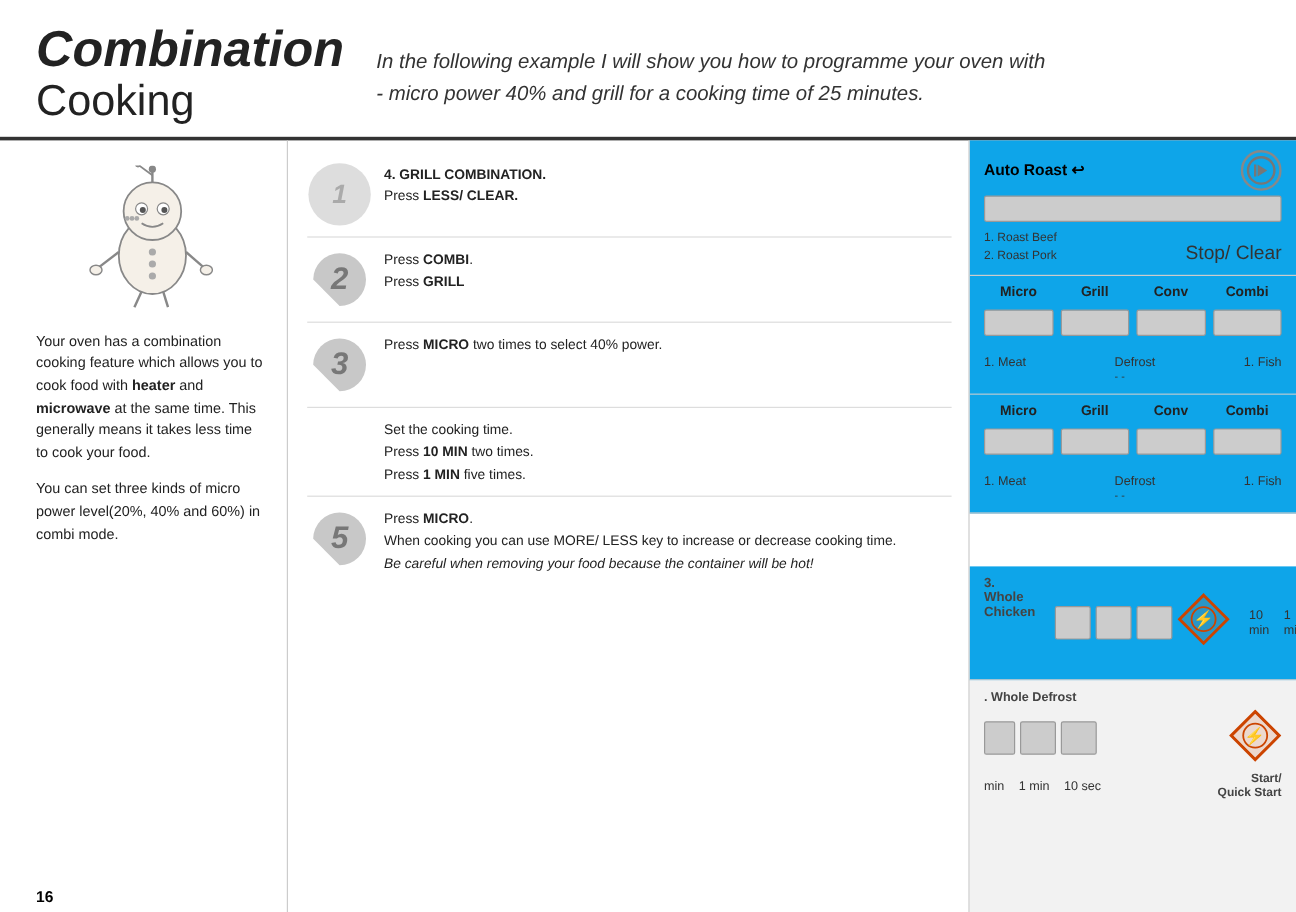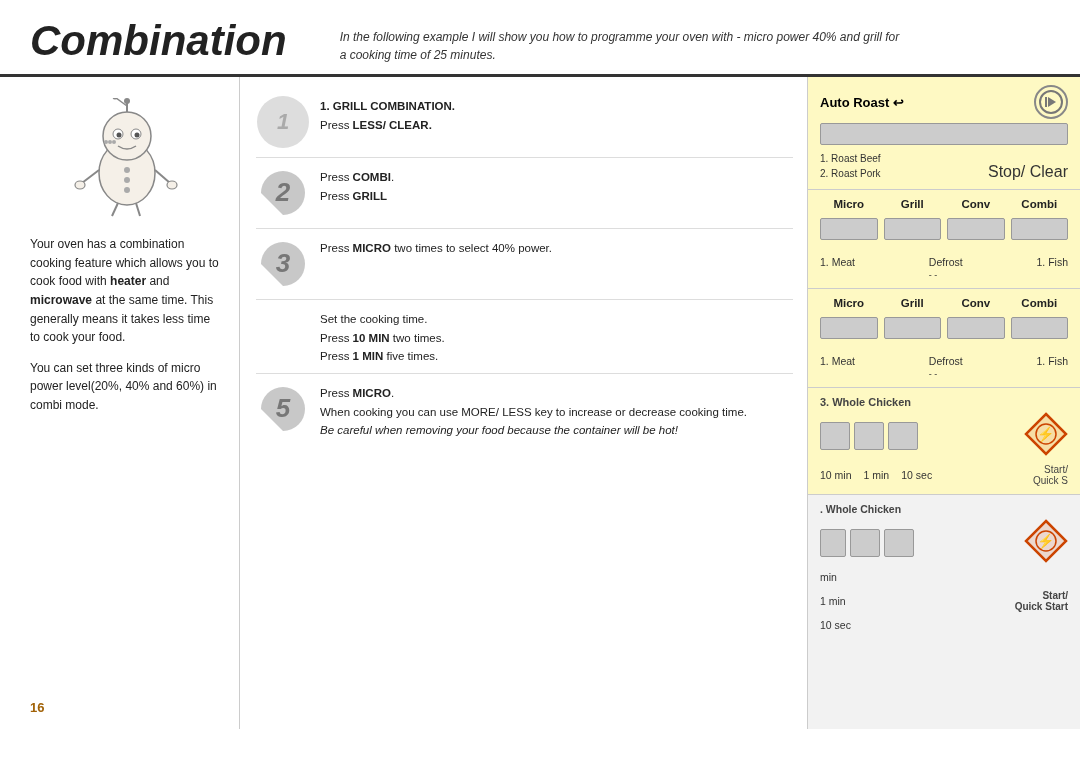--- a/index.html
+++ b/index.html
@@ -9,42 +9,42 @@
       font-family: Arial, sans-serif;
       background: #fff;
       overflow: hidden;
       position: relative;
     }
 
     
     .header {
       padding: 18px 30px 10px 30px;
       display: flex;
-      align-items: flex-end;
-      gap: 53px;
+      align-items: center;
+      gap: 27px;
       border-bottom: 3px solid #333;
     }
     .header-title {
       min-width: 220px;
     }
     .title-italic {
       font-size: 42px;
       font-style: italic;
       font-weight: bold;
       color: #222;
       line-height: 1.1;
     }
     .title-normal {
       font-size: 36px;
       font-weight: normal;
       color: #222;
       line-height: 1.1;
     }
     .header-desc {
-      font-size: 12px;
+      font-size: 17px;
       color: #333;
       line-height: 1.5;
       font-style: italic;
       max-width: 560px;
       padding-top: 8px;
     }
 
     
     .main {
       display: flex;
@@ -73,21 +73,21 @@
     .left-text {
       font-size: 12px;
       color: #222;
       line-height: 1.55;
     }
     .left-text strong {
       font-weight: bold;
     }
     .page-number {
       font-size: 13px;
-      color: #a16207;
+      color: #000000;
       font-weight: bold;
       margin-top: auto;
       padding-bottom: 4px;
     }
 
     
     .mid-col {
       flex: 1;
       padding: 10px 14px 10px 16px;
       display: flex;
@@ -145,21 +145,21 @@
     .right-col {
       width: 272px;
       display: flex;
       flex-direction: column;
       padding: 0;
     }
 
     .right-panel {
       border-bottom: 1px solid #ccc;
       padding: 8px 12px 8px 12px;
-      background: #fef9c3;
+      background: #0ea5e9;
     }
     .right-panel:last-child {
       border-bottom: none;
     }
 
     
     .panel-auto-roast {
       display: flex;
       flex-direction: column;
       gap: 4px;
@@ -241,22 +241,23 @@
       color: #333;
     }
     .defrost-area {
       font-size: 10.5px;
       color: #333;
     }
 
     
     .panel-timer {
       display: flex;
-      flex-direction: column;
-      gap: 4px;
+      flex-direction: row;
+      gap: 16px;
+      margin-top: 44px;
     }
     .timer-label {
       font-size: 11px;
       color: #444;
       font-weight: bold;
     }
     .timer-row {
       display: flex;
       align-items: center;
       gap: 4px;
@@ -295,20 +296,21 @@
       font-size: 11.5px;
       color: #222;
     }
   </style>
 </head>
 <body>
 
 <div class="header">
   <div class="header-title">
     <div class="title-italic">Combination</div>
+    <div class="title-normal">Cooking</div>
   </div>
   <div class="header-desc">In the following example I will show you how to programme your oven with - micro power 40% and grill for a cooking time of 25 minutes.</div>
 </div>
 
 <div class="main">
 
   <div class="left-col">
     <div class="mascot-area">
 
       <svg class="mascot-svg" viewBox="0 0 110 120" xmlns="http://www.w3.org/2000/svg">
@@ -355,21 +357,21 @@
     <div class="page-number">16</div>
   </div>
 
   <div class="mid-col">
 
     <div class="step-row">
       <div class="step-number-circle">
         <div class="circle-bg" style="font-size:22px; color:#aaa; background:#ddd;">1</div>
       </div>
       <div class="step-text">
-        <strong>1. GRILL COMBINATION.</strong><br>
+        <strong>4. GRILL COMBINATION.</strong><br>
         Press <strong>LESS/ CLEAR.</strong>
       </div>
     </div>
 
     <div class="step-row">
       <div class="step-number-circle">
         <svg width="54" height="54" viewBox="0 0 54 54">
           <path d="M 5 27 A 22 22 0 1 1 27 49" fill="#c8c8c8"></path>
           <text x="27" y="35" text-anchor="middle" font-size="26" font-weight="bold" font-style="italic" fill="#777">2</text>
         </svg>
@@ -503,38 +505,38 @@
         <div style="display:flex; gap:12px; font-size:10.5px; color:#333;">
           <span>10 min</span>
           <span>1 min</span>
           <span>10 sec</span>
         </div>
         <div style="font-size:10px; color:#444; text-align:right;">Start/<br>Quick S</div>
       </div>
     </div>
 
     <div class="right-panel panel-start" style="min-height:90px; flex:1;">
-      <div class="timer-label" style="font-size:10.5px;">. Whole Chicken</div>
+      <div class="timer-label" style="font-size:10.5px;">. Whole Defrost</div>
       <div class="timer-row">
         <div style="display:flex; gap:4px; align-items:center;">
           <div class="timer-box" style="width:26px;"></div>
           <div class="timer-box"></div>
           <div class="timer-box"></div>
         </div>
         <div>
           <svg class="start-icon" viewBox="0 0 44 44" xmlns="http://www.w3.org/2000/svg">
             <polygon points="22,2 42,22 22,42 2,22" fill="none" stroke="#cc4400" stroke-width="2.5"></polygon>
             <polygon points="22,4 40,22 22,40 4,22" fill="#cc4400" opacity="0.15"></polygon>
             <circle cx="22" cy="22" r="10" fill="none" stroke="#cc4400" stroke-width="1.5"></circle>
             <text x="22" y="27" text-anchor="middle" font-size="14" font-weight="bold" fill="#cc4400">⚡</text>
           </svg>
         </div>
       </div>
       <div style="display:flex; justify-content:space-between; align-items:center;">
-        <div style="display:flex; gap:12px; font-size:10.5px; color:#333;flex-direction:column;">
+        <div style="display:flex; gap:12px; font-size:10.5px; color:#333;">
           <span>min</span>
           <span>1 min</span>
           <span>10 sec</span>
         </div>
         <div style="font-size:10px; color:#444; text-align:right; font-weight:bold;">Start/<br>Quick Start</div>
       </div>
     </div>
 
   </div>
 </div>

